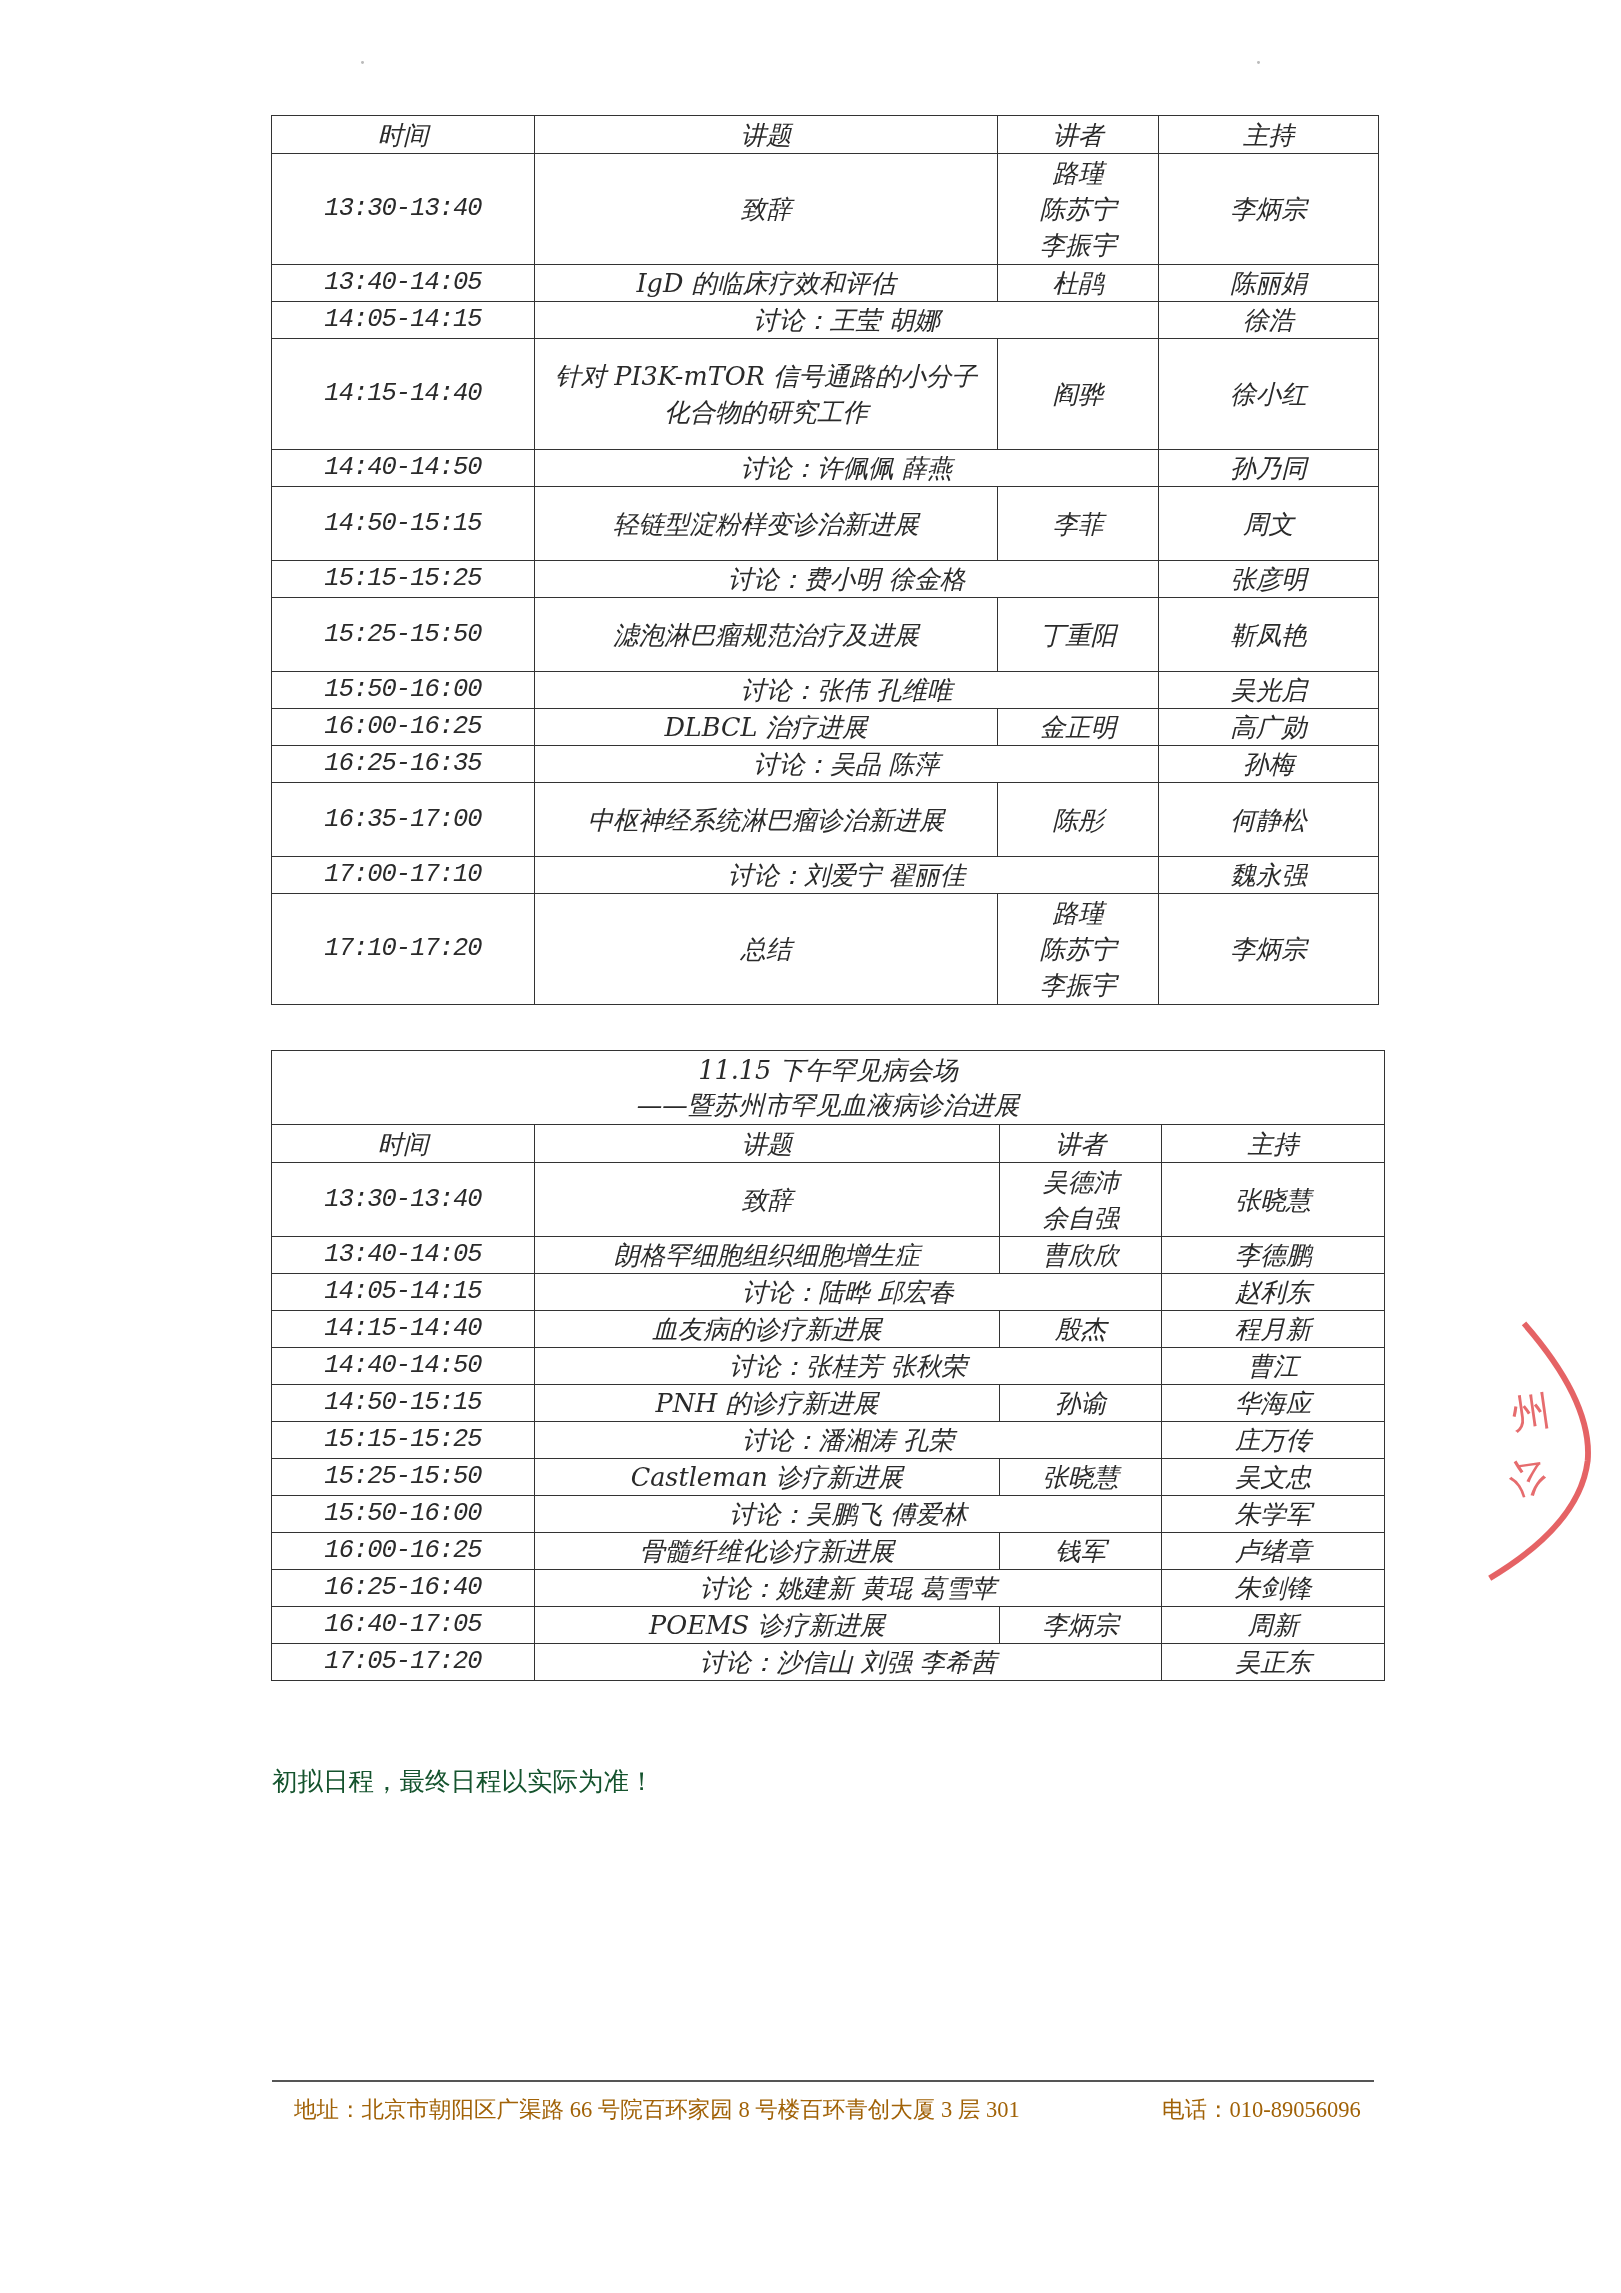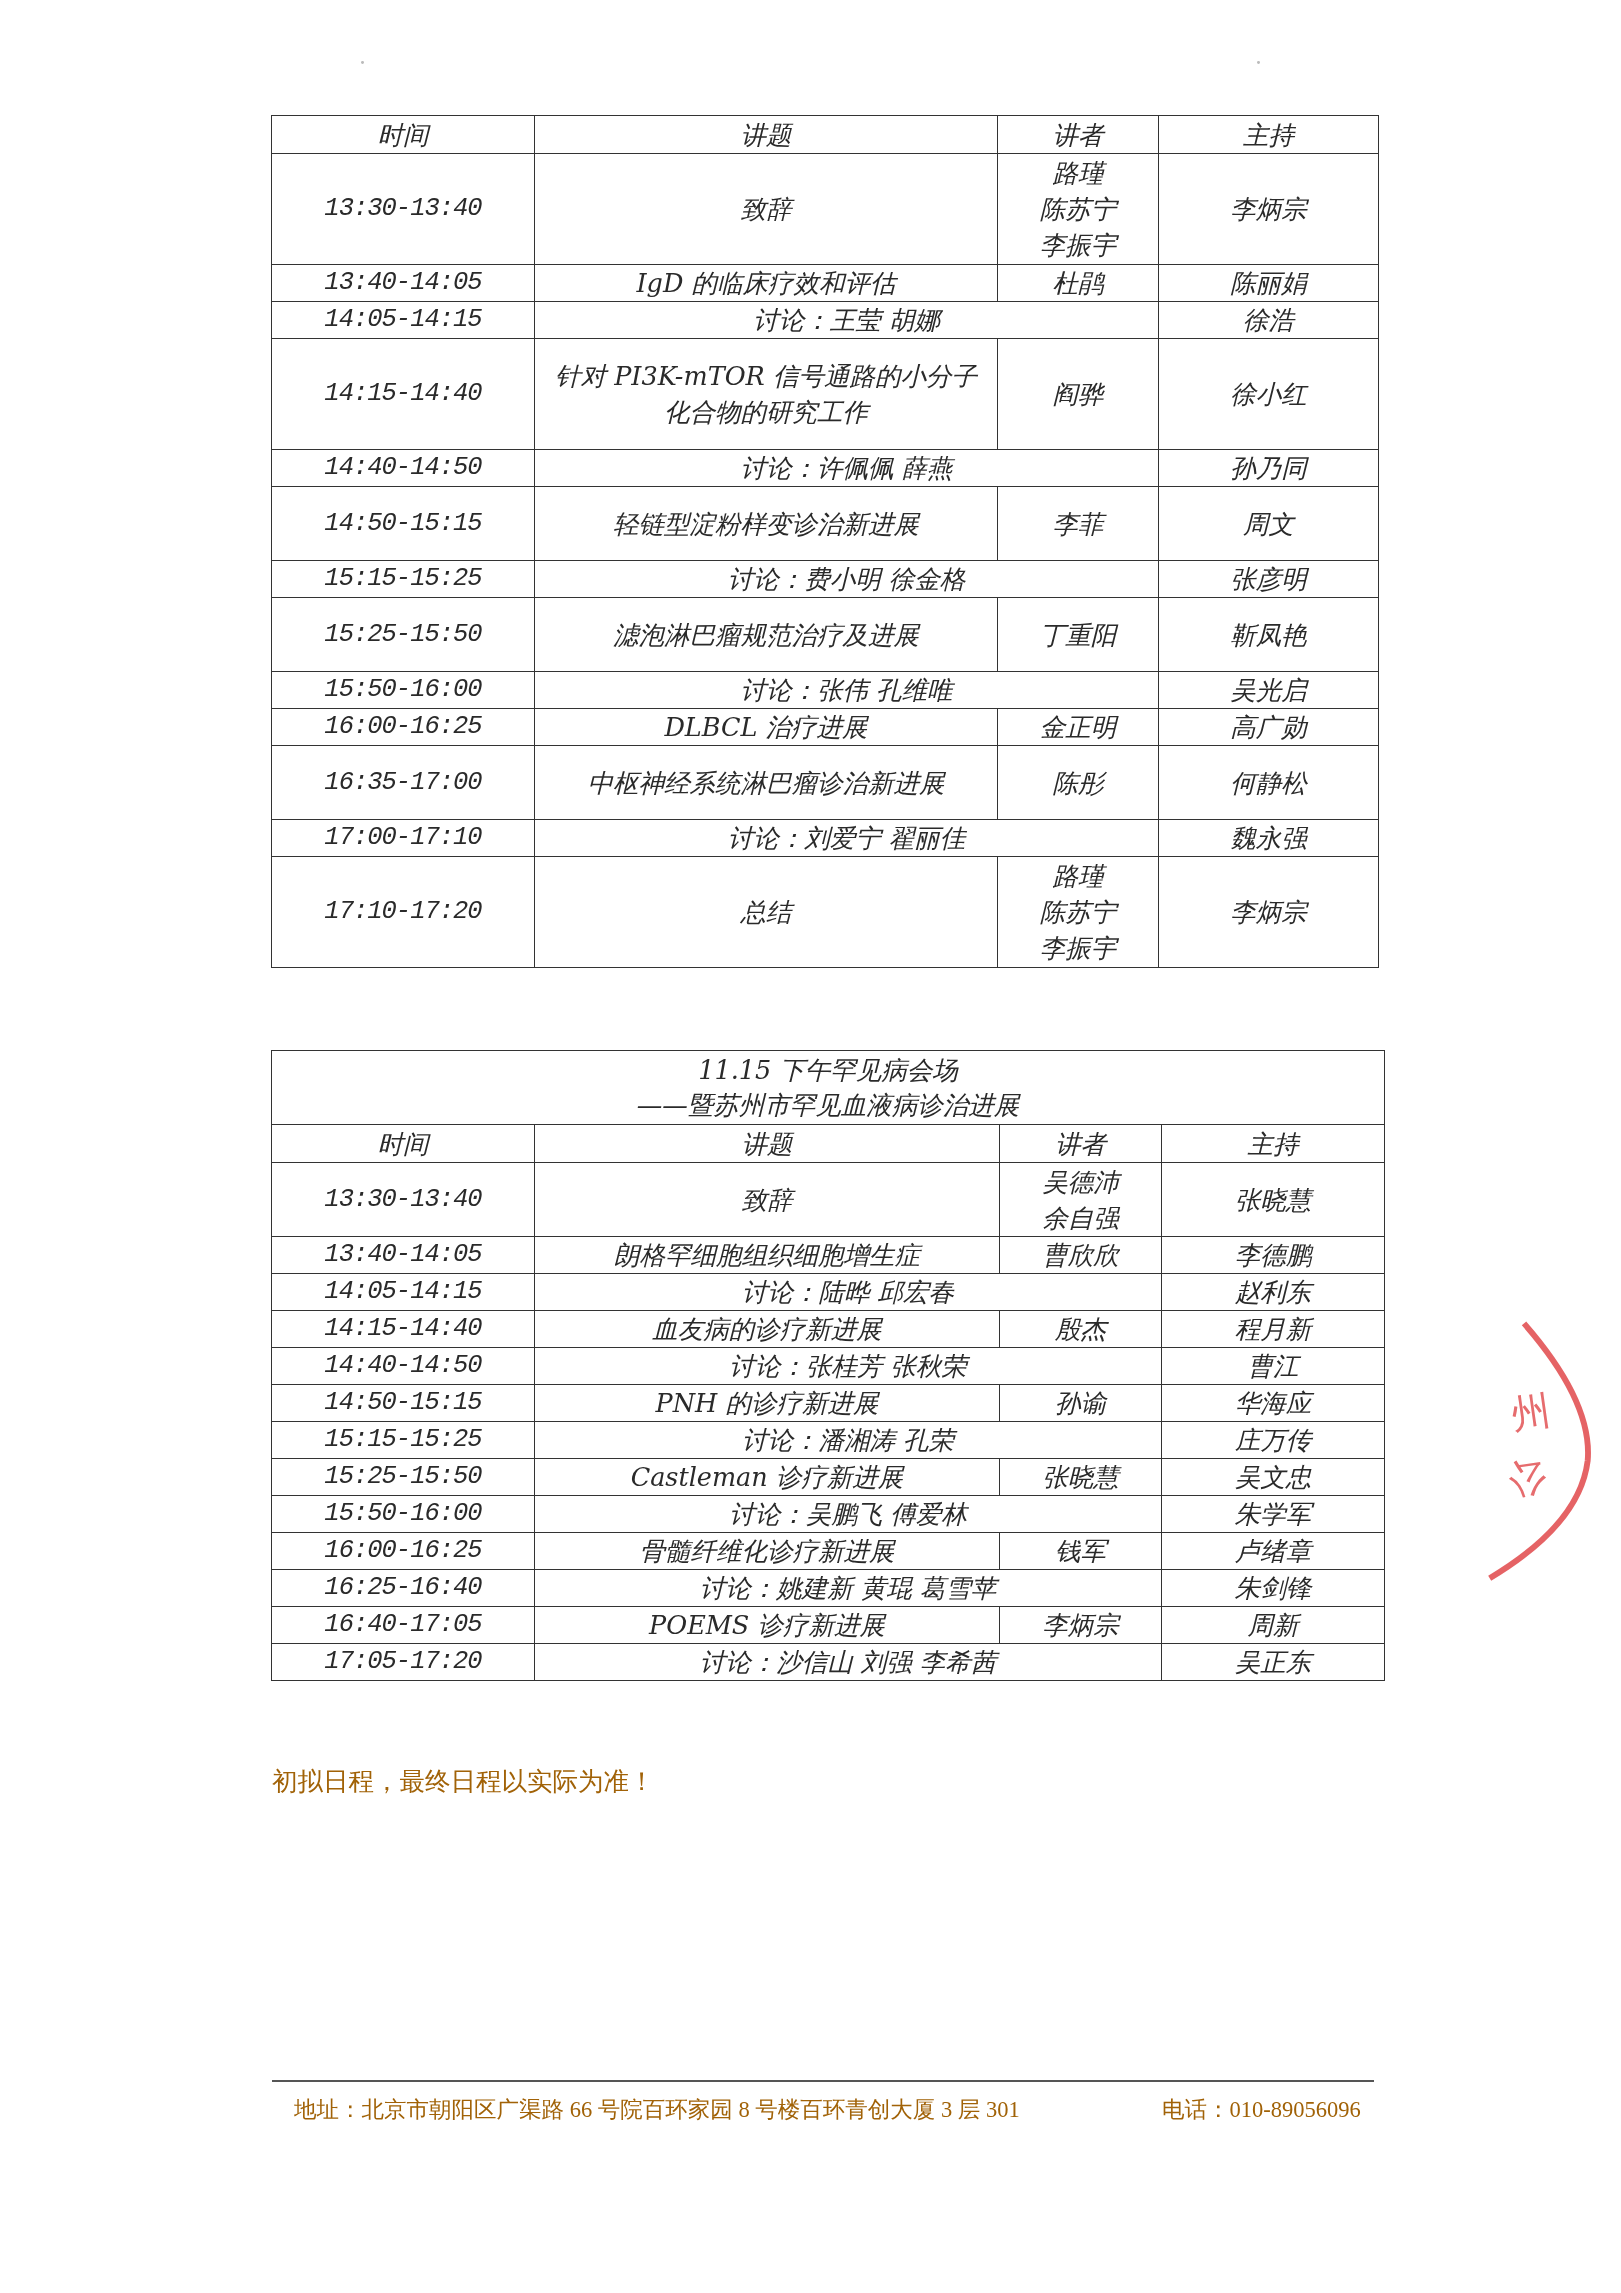--- a/index.html
+++ b/index.html
@@ -7,21 +7,21 @@
          font-family:"DejaVu Serif", "Liberation Serif", serif; color:#222; }
   table.sched { position:absolute; border-collapse:collapse; table-layout:fixed;font-style:italic; }
   table.sched td { border:1.5px solid #333; text-align:center; vertical-align:middle;
                    font-size:25.5px; line-height:36px; padding:0; color:#2a2a2a; }
   table.sched tr.hdr td { height:37px; }
   .t1 { left:271px; top:115px; width:1106px; }
   .t2 { left:271px; top:1050px; width:1112px; }
   .time { font-family:"Liberation Mono", "DejaVu Sans Mono", monospace; letter-spacing:-1px; }
   .title-cell { font-size:25.5px; line-height:35px; }
   .multi span { display:block; }
-  .note { position:absolute; left:272px; top:1764px; font-size:25.5px; color:#a16207; }
+  .note { position:absolute; left:272px; top:1764px; font-size:25.5px; color:#14532d; }
   .footer-line { position:absolute; left:272px; top:2080px; width:1102px; height:2px; background:#555; }
   .footer { position:absolute; top:2094px; font-family:"Liberation Serif", serif; font-size:22.5px; color:#a16207; }
   .footer.addr { left:294px; }
   .footer.tel { left:1147px;margin-left:15px; }
   .stamp { position:absolute; left:1470px; top:1294px; width:157px; height:294px; }
   .dot { position:absolute; width:2.9px; height:2.9px; background:#bbb; border-radius:50%; }
 </style>
 </head>
 <body>
 
@@ -105,20 +105,25 @@
         <td>吴光启</td>
       </tr>
       <tr style="height: 37px;">
         <td class="time">16:00-16:25</td>
         <td class="title-cell multi">DLBCL 治疗进展</td>
         <td class="multi">
           <span>金正明</span>
         </td>
         <td>高广勋</td>
       </tr>
+      <tr style="height: 37px;">
+        <td class="time">16:25-16:35</td>
+        <td colspan="2">讨论：吴品  陈萍</td>
+        <td>孙梅</td>
+      </tr>
       <tr style="height: 74px;">
         <td class="time">16:35-17:00</td>
         <td class="title-cell multi">中枢神经系统淋巴瘤诊治新进展</td>
         <td class="multi">
           <span>陈彤</span>
         </td>
         <td>何静松</td>
       </tr>
       <tr style="height: 37px;">
         <td class="time">17:00-17:10</td>

